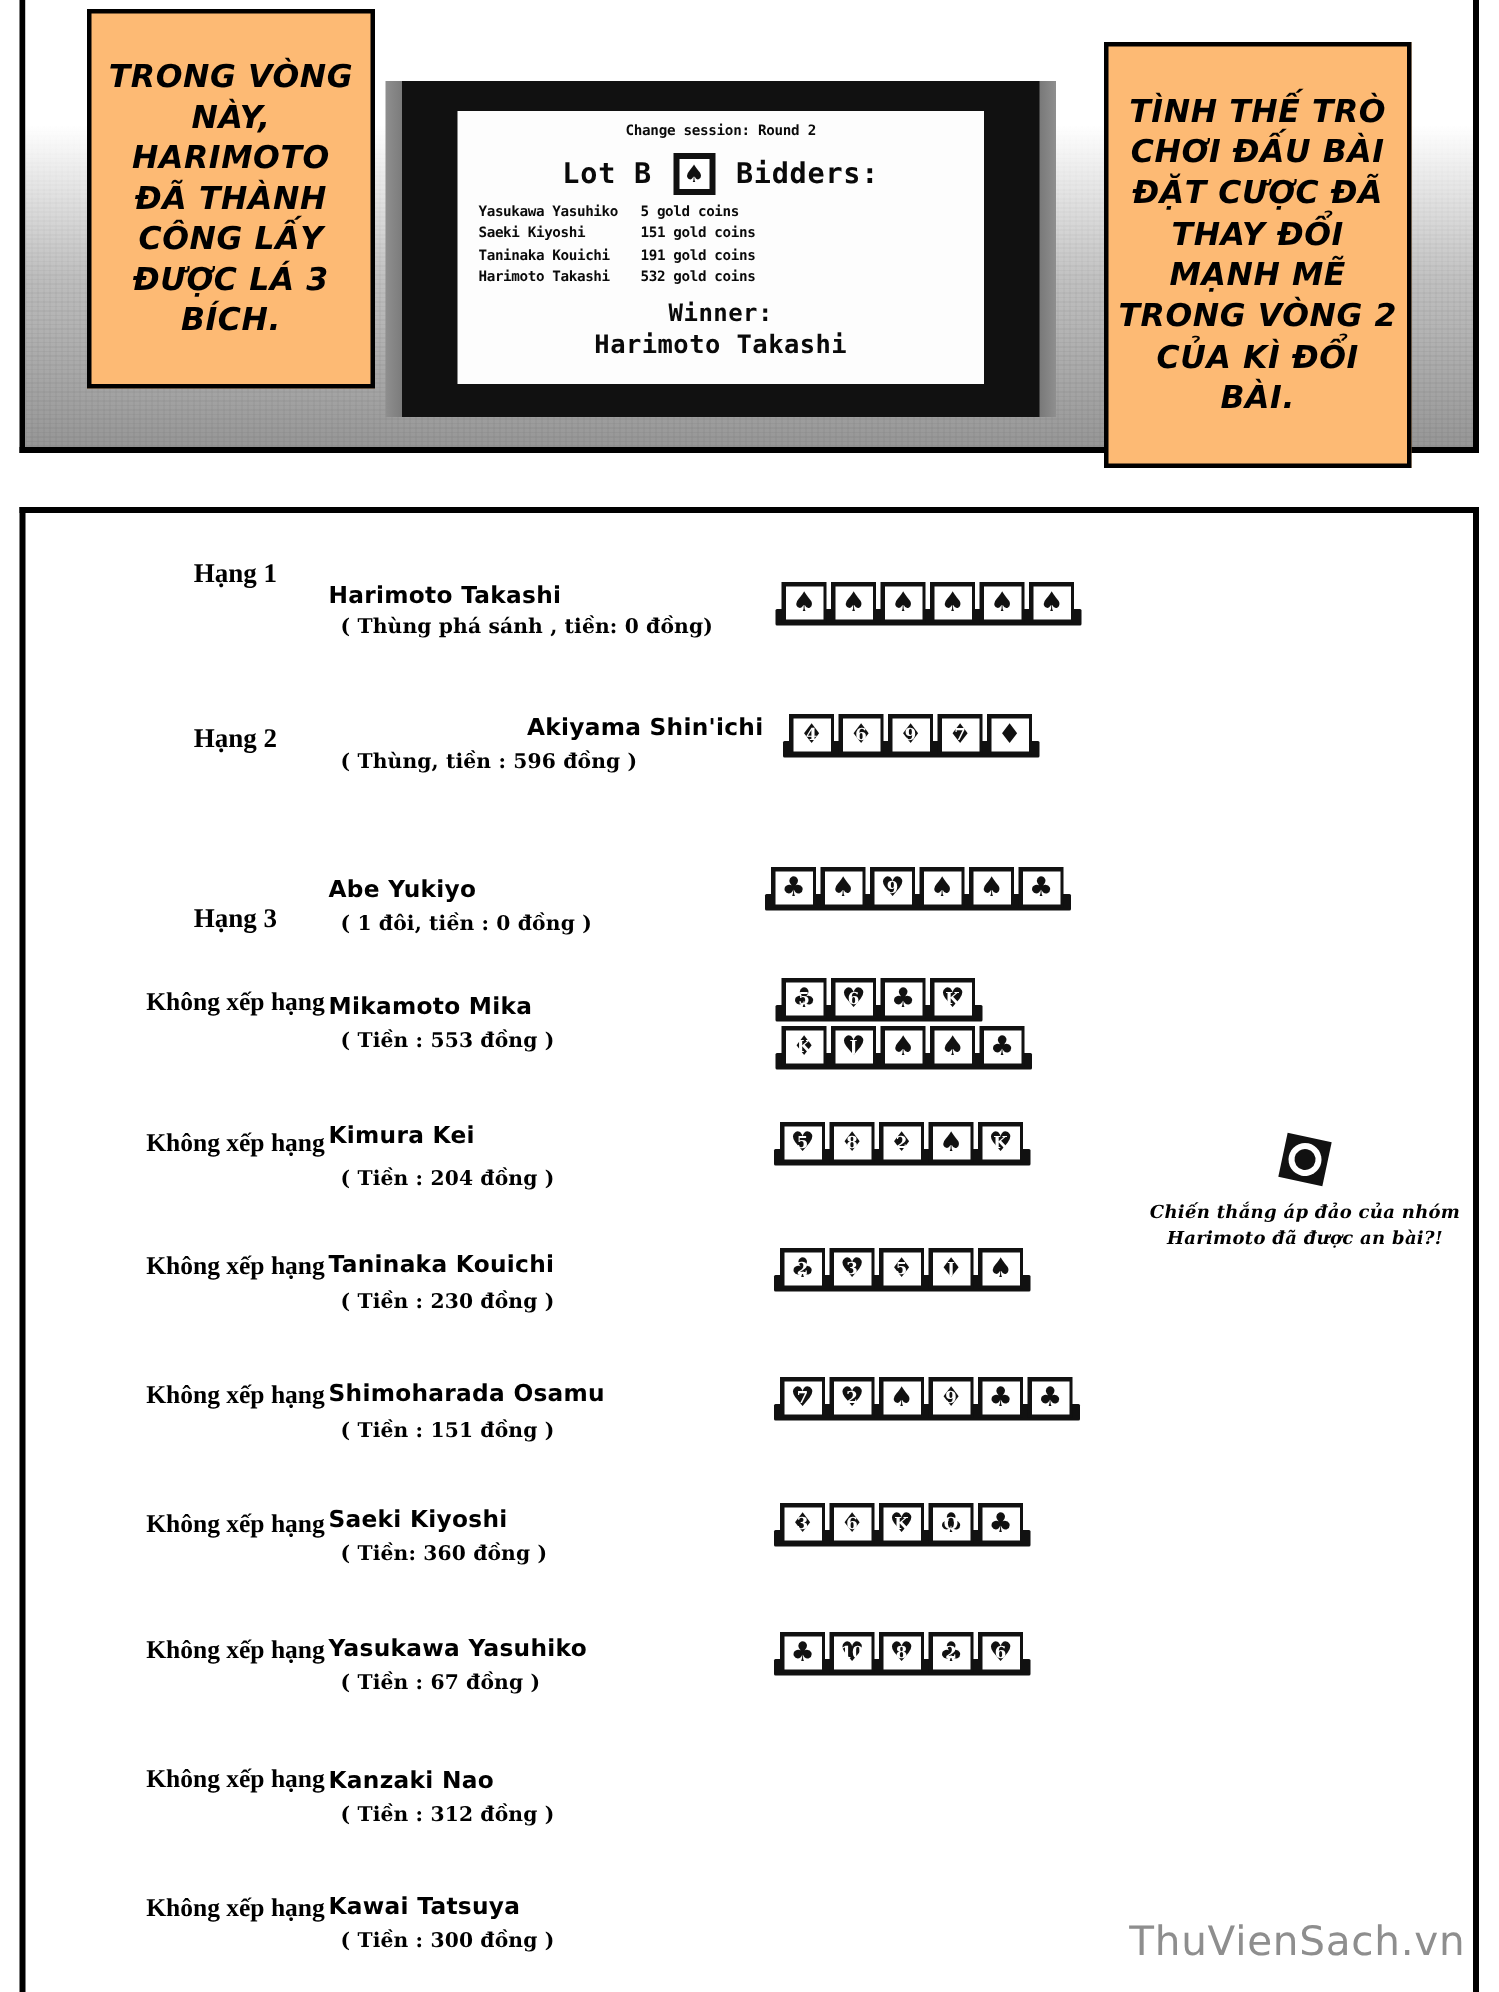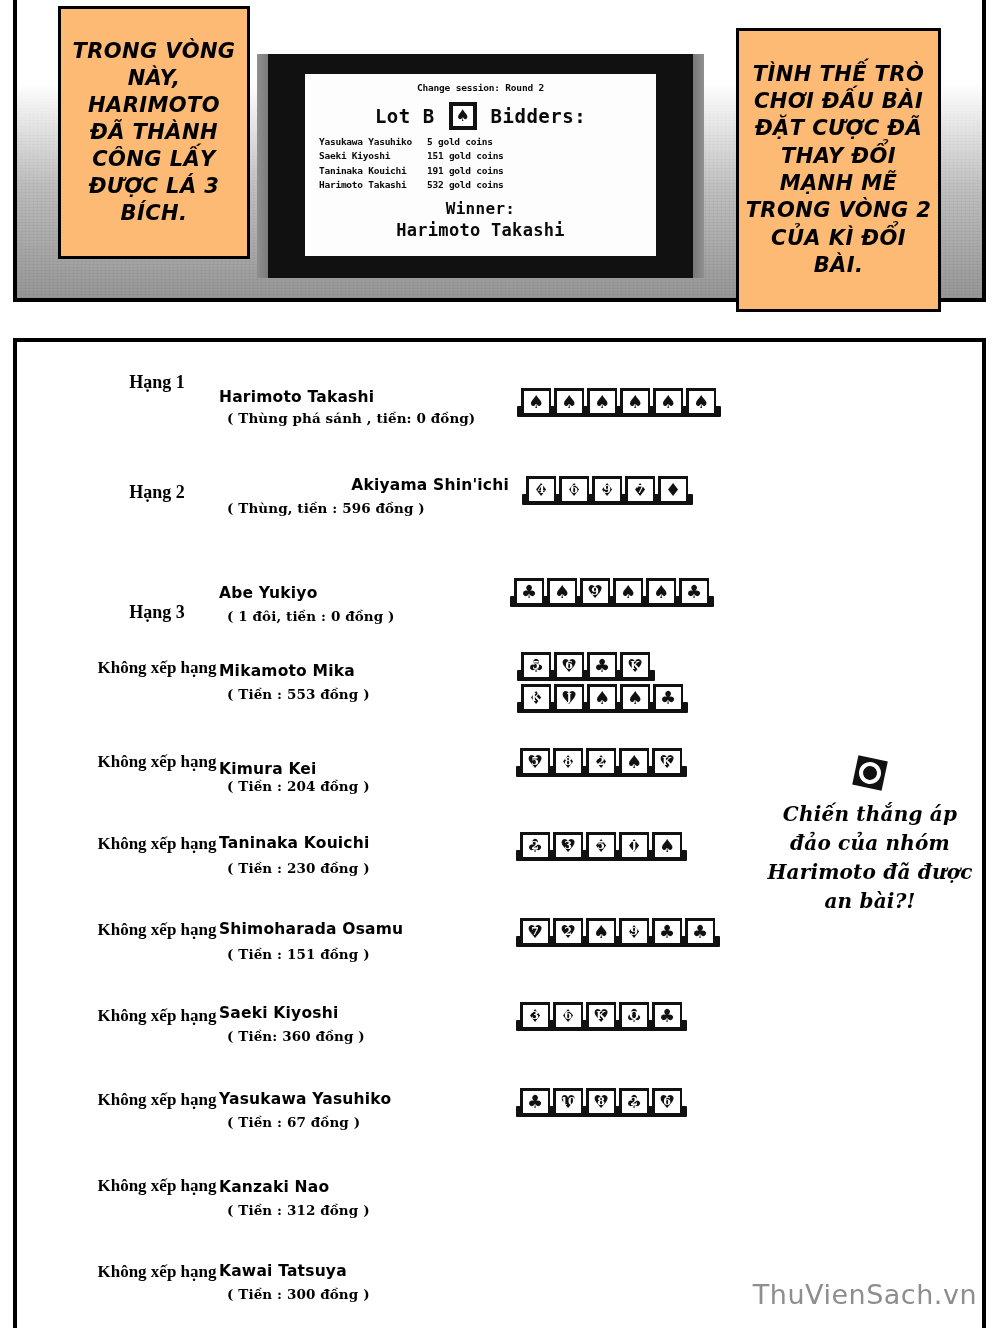--- a/index.html
+++ b/index.html
@@ -125,21 +125,21 @@
   #outcome{position:absolute;left:760px;top:758px;width:220px;text-align:center;}
   #outcome .emblem{
     width:30px;height:30px;margin:0 auto 12px auto;position:relative;
     transform:rotate(12deg);
   }
   #outcome .emblem .sq{position:absolute;inset:0;background:#111;}
   #outcome .emblem .ring{position:absolute;inset:4px;background:#fff;border-radius:50%;}
   #outcome .emblem .dot{position:absolute;inset:8px;background:#111;border-radius:50%;}
   #outcome .otxt{
     font-family:"DejaVu Serif", serif;font-weight:700;font-style:italic;
-    font-size:20px;line-height:1.45;color:#000;letter-spacing:.2px;
+    font-size:12px;line-height:1.45;color:#000;letter-spacing:.2px;
   }
 
   
   #watermark{
     position:absolute;right:22px;bottom:18px;
     font-family:"DejaVu Sans", sans-serif;font-size:27px;color:#8e8e8e;
     letter-spacing:.5px;font-weight:400;
   }
 </style>
 </head>
@@ -362,21 +362,21 @@
             <span class="suit">♠</span>
           </div>
         </div>
         <div class="card">
           <div class="face">
             <span class="suit">♣</span>
           </div>
         </div>
       </div>
       <div class="rank-label two" style="top: 380px;">Không xếp hạng</div>
-      <div class="rank-name" style="top: 388px;">Kimura Kei</div>
+      <div class="rank-name" style="top: 376px;">Kimura Kei</div>
       <div class="rank-sub" style="top: 406px;">( Tiền : 204 đồng )</div>
       <div class="hand" style="left: 424px; top: 376px;">
         <div class="holder" style="width: 171px;"></div>
         <div class="card">
           <div class="face">
             <span class="suit">♥</span>
             <span class="rank">5</span>
           </div>
         </div>
         <div class="card">

